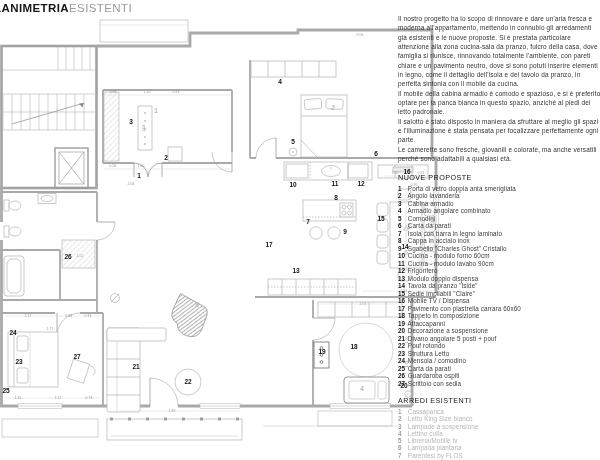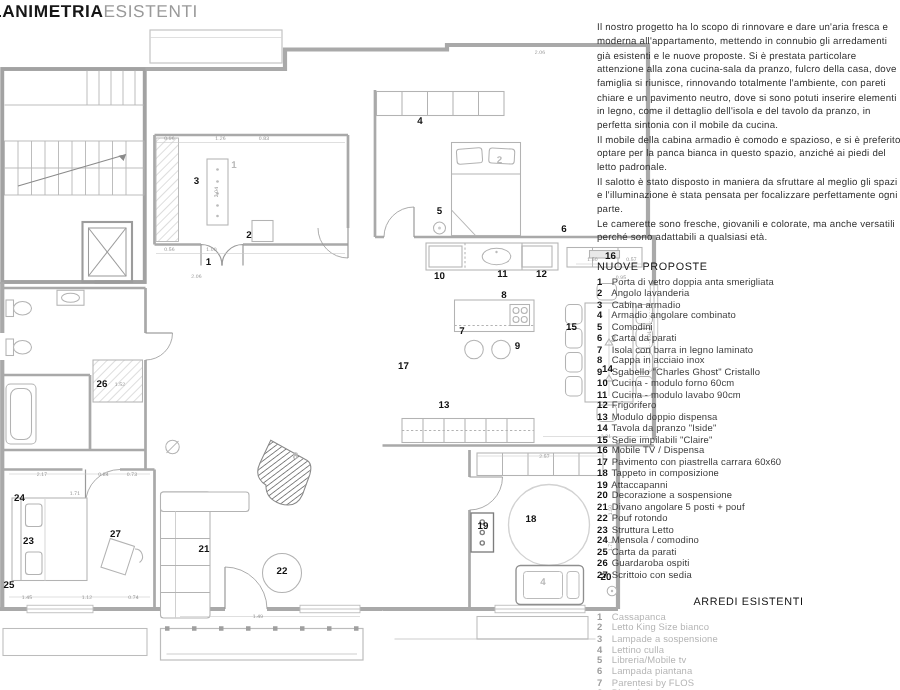--- a/index.html
+++ b/index.html
@@ -26,21 +26,21 @@
 
   
   .rightcol{position:absolute;left:398px;top:0;width:202px;height:460px;overflow:hidden;}
   .intro{margin-top:14px;font-size:6.45px;line-height:9.35px;color:#323232;
     letter-spacing:.15px;white-space:pre-line;width:230px;}
   .sec-head{font-size:7.2px;font-weight:400;letter-spacing:.45px;color:#141414;}
   #nuove-head{margin-top:9px;}
   .legend{margin-top:3px;}
   .legend-row{font-size:6.3px;line-height:7.5px;color:#3c3c3c;letter-spacing:.1px;white-space:nowrap;}
   .legend-row .num{font-weight:700;color:#111;display:inline-block;min-width:8px;}
-  #arredi-head{margin-top:9px;text-align:center;}
+  #arredi-head{margin-top:9px;}
   #arredi-list .legend-row{color:#b5b5b5;line-height:7.3px;}
   #arredi-list .legend-row .num{color:#9e9e9e;}
 </style>
 </head>
 <body>
 
 <div id="stage">
 
   <div class="title">
     <span class="b">PLANIMETRIA</span><span class="l">ESISTENTI</span>

